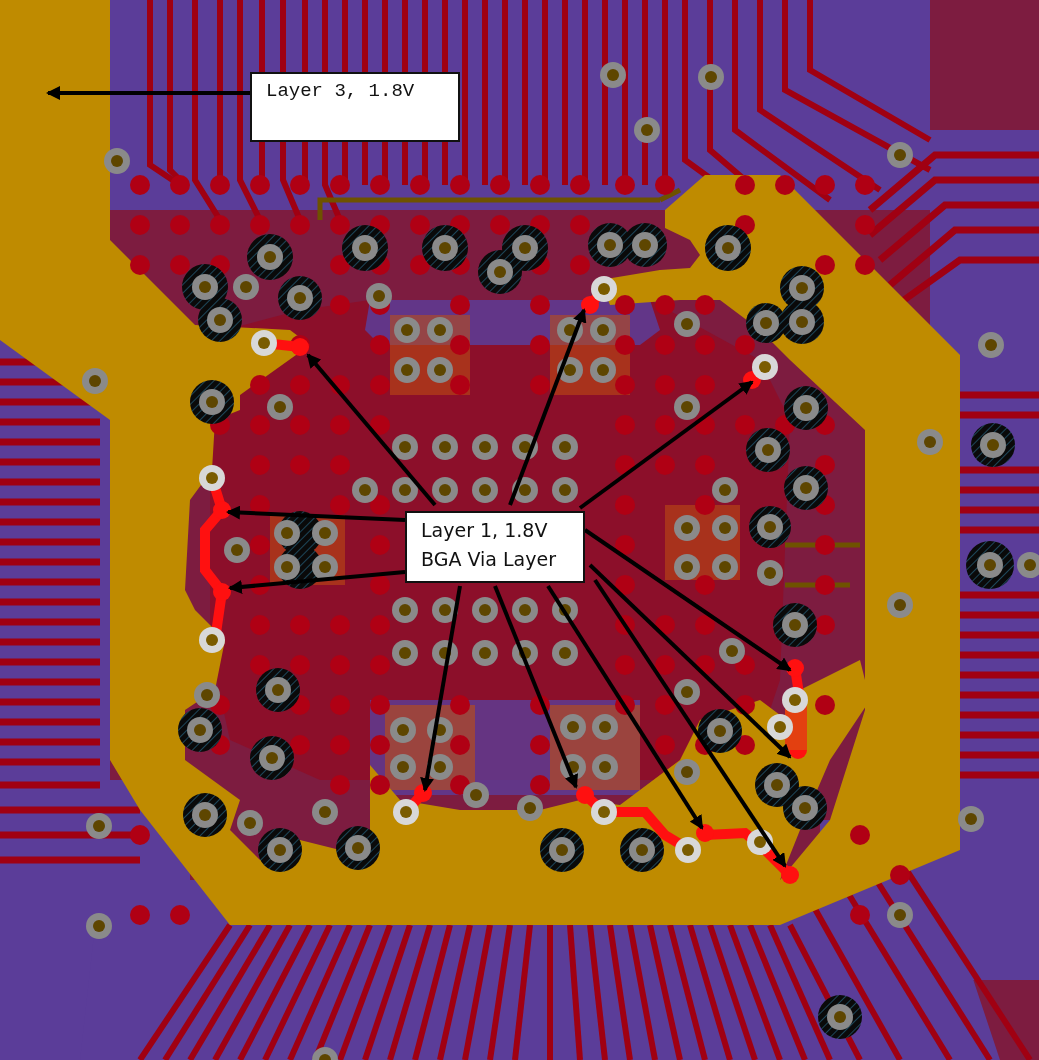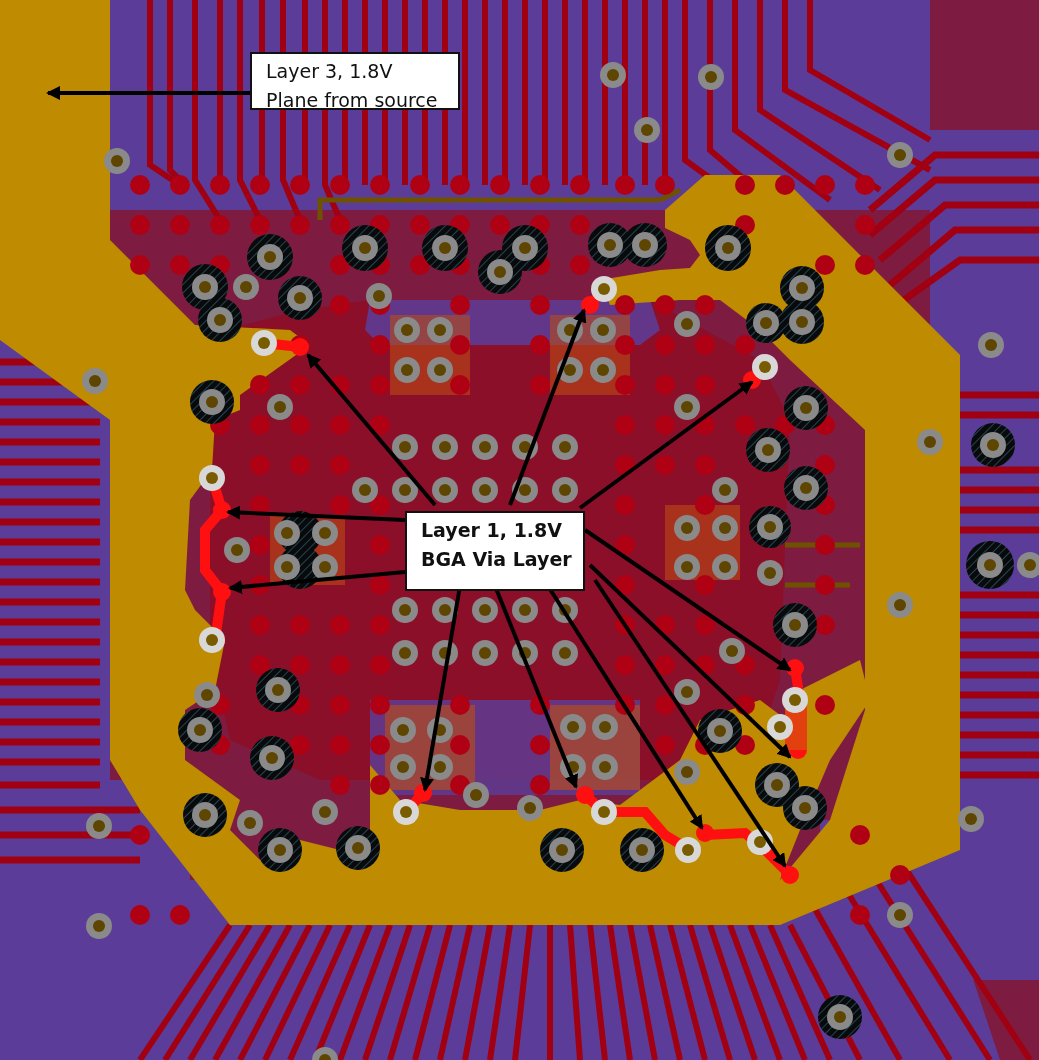--- a/index.html
+++ b/index.html
@@ -659,21 +659,20 @@
     <line x1="405" y1="572" x2="230" y2="588" marker-end="url(#arrowhead-big)"></line>
     <line x1="460" y1="586" x2="425" y2="790" marker-end="url(#arrowhead-big)"></line>
     <line x1="495" y1="586" x2="576" y2="787" marker-end="url(#arrowhead-big)"></line>
     <line x1="548" y1="586" x2="702" y2="828" marker-end="url(#arrowhead-big)"></line>
     <line x1="585" y1="530" x2="790" y2="670" marker-end="url(#arrowhead-big)"></line>
     <line x1="590" y1="565" x2="790" y2="757" marker-end="url(#arrowhead-big)"></line>
     <line x1="595" y1="580" x2="785" y2="866" marker-end="url(#arrowhead-big)"></line>
   </g>
 </svg>
 
-<div class="callout" style="left:250px;top:52px;width:210px;height:58px;">
+<div class="callout" style="left:250px;top:72px;width:210px;height:70px;font-family:Liberation Mono, monospace;">
   <span>Layer 3, 1.8V</span>
-  <span>Plane from source</span>
 </div>
 
-<div class="callout" style="left:405px;top:511px;width:180px;height:80px;font-weight:bold;">
+<div class="callout" style="left:405px;top:511px;width:180px;height:72px;">
   <span>Layer 1, 1.8V</span>
   <span>BGA Via Layer</span>
 </div>
 
 </body></html>

